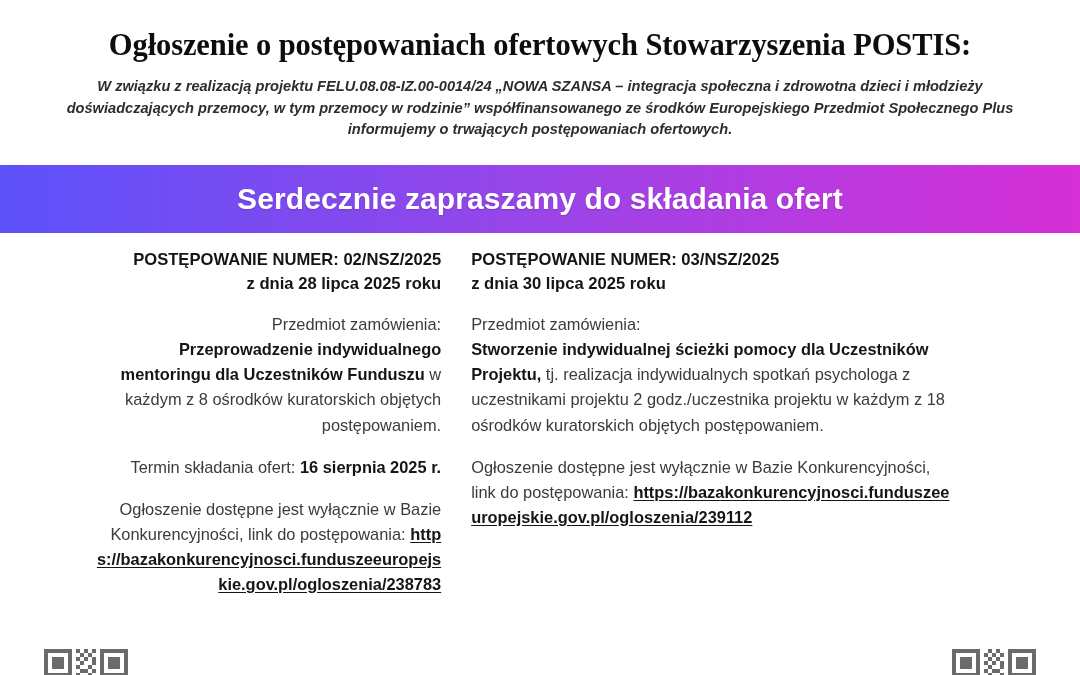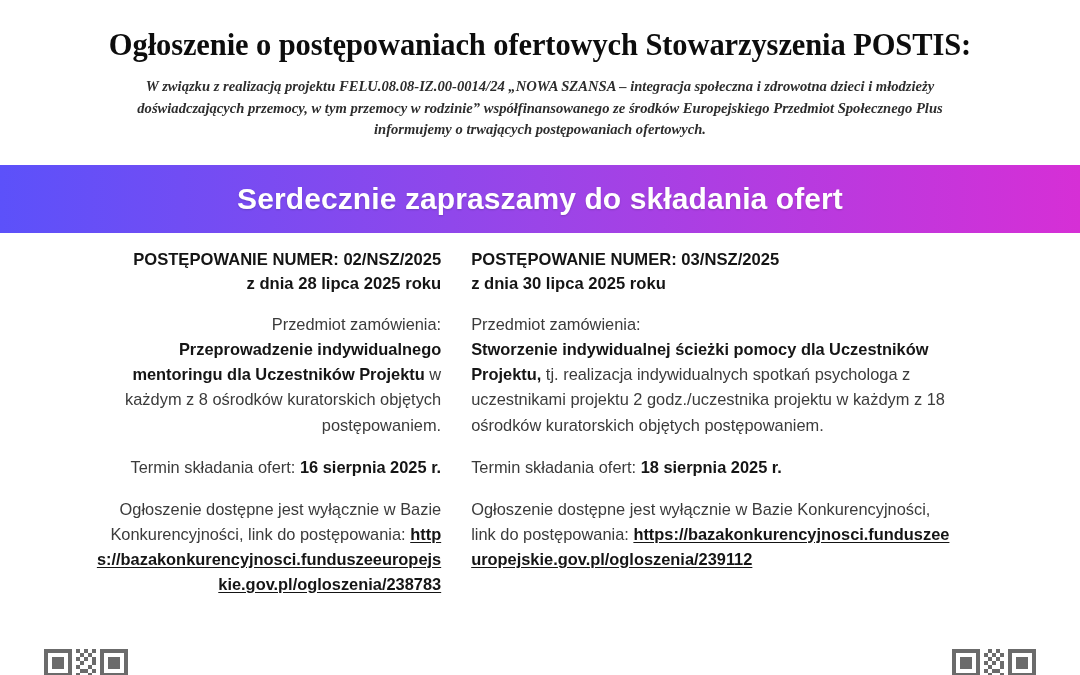--- a/index.html
+++ b/index.html
@@ -30,21 +30,21 @@
     text-align: center;
     color: #0d0d0d;
     letter-spacing: -0.1px;
     padding: 0 64px;
   }
 
   .subtitle {
     margin-top: 13px;
     padding: 0 62px;
     text-align: center;
-    font-family: Liberation Serif, serif;
+    font-family: Liberation Sans, sans-serif;
     font-style: italic;
     font-weight: 600;
     font-size: 14.6px;
     line-height: 1.48;
     color: #2d2d2d;
   }
 
   
   .banner {
     position: absolute;
@@ -154,21 +154,21 @@
 <div class="columns">
 
   <div class="col col-left">
     <div class="col-heading">
       <div>POSTĘPOWANIE NUMER: 02/NSZ/2025</div>
       <div>z dnia 28 lipca 2025 roku</div>
     </div>
 
     <div class="para">
       <span>Przedmiot zamówienia:</span><br>
-      <span class="bold">Przeprowadzenie indywidualnego mentoringu dla Uczestników Projektu</span><span> w każdym z 8 ośrodków kuratorskich objętych postępowaniem.</span>
+      <span class="bold">Przeprowadzenie indywidualnego mentoringu dla Uczestników Funduszu</span><span> w każdym z 8 ośrodków kuratorskich objętych postępowaniem.</span>
     </div>
 
     <div class="para">
       <span>Termin składania ofert: </span><span class="bold">16 sierpnia 2025 r.</span>
     </div>
 
     <div class="para">
       <span>Ogłoszenie dostępne jest wyłącznie w Bazie Konkurencyjności, link do postępowania:</span>
       <a class="link" href="#">https://bazakonkurencyjnosci.funduszeeuropejskie.gov.pl/ogloszenia/238783</a>
     </div>
@@ -178,23 +178,20 @@
     <div class="col-heading">
       <div>POSTĘPOWANIE NUMER: 03/NSZ/2025</div>
       <div>z dnia 30 lipca 2025 roku</div>
     </div>
 
     <div class="para">
       <span>Przedmiot zamówienia:</span><br>
       <span class="bold">Stworzenie indywidualnej ścieżki pomocy dla Uczestników Projektu,</span><span> tj. realizacja indywidualnych spotkań psychologa z uczestnikami projektu 2 godz./uczestnika projektu w każdym z 18 ośrodków kuratorskich objętych postępowaniem.</span>
     </div>
 
-    <div class="para">
-      <span>Termin składania ofert: </span><span class="bold">18 sierpnia 2025 r.</span>
-    </div>
 
     <div class="para">
       <span>Ogłoszenie dostępne jest wyłącznie w Bazie Konkurencyjności, link do postępowania:</span>
       <a class="link" href="#">https://bazakonkurencyjnosci.funduszeeuropejskie.gov.pl/ogloszenia/239112</a>
     </div>
   </div>
 </div>
 
 <div class="qr qr-left">
   <svg width="84" height="84" viewBox="0 0 21 21" shape-rendering="crispEdges">

